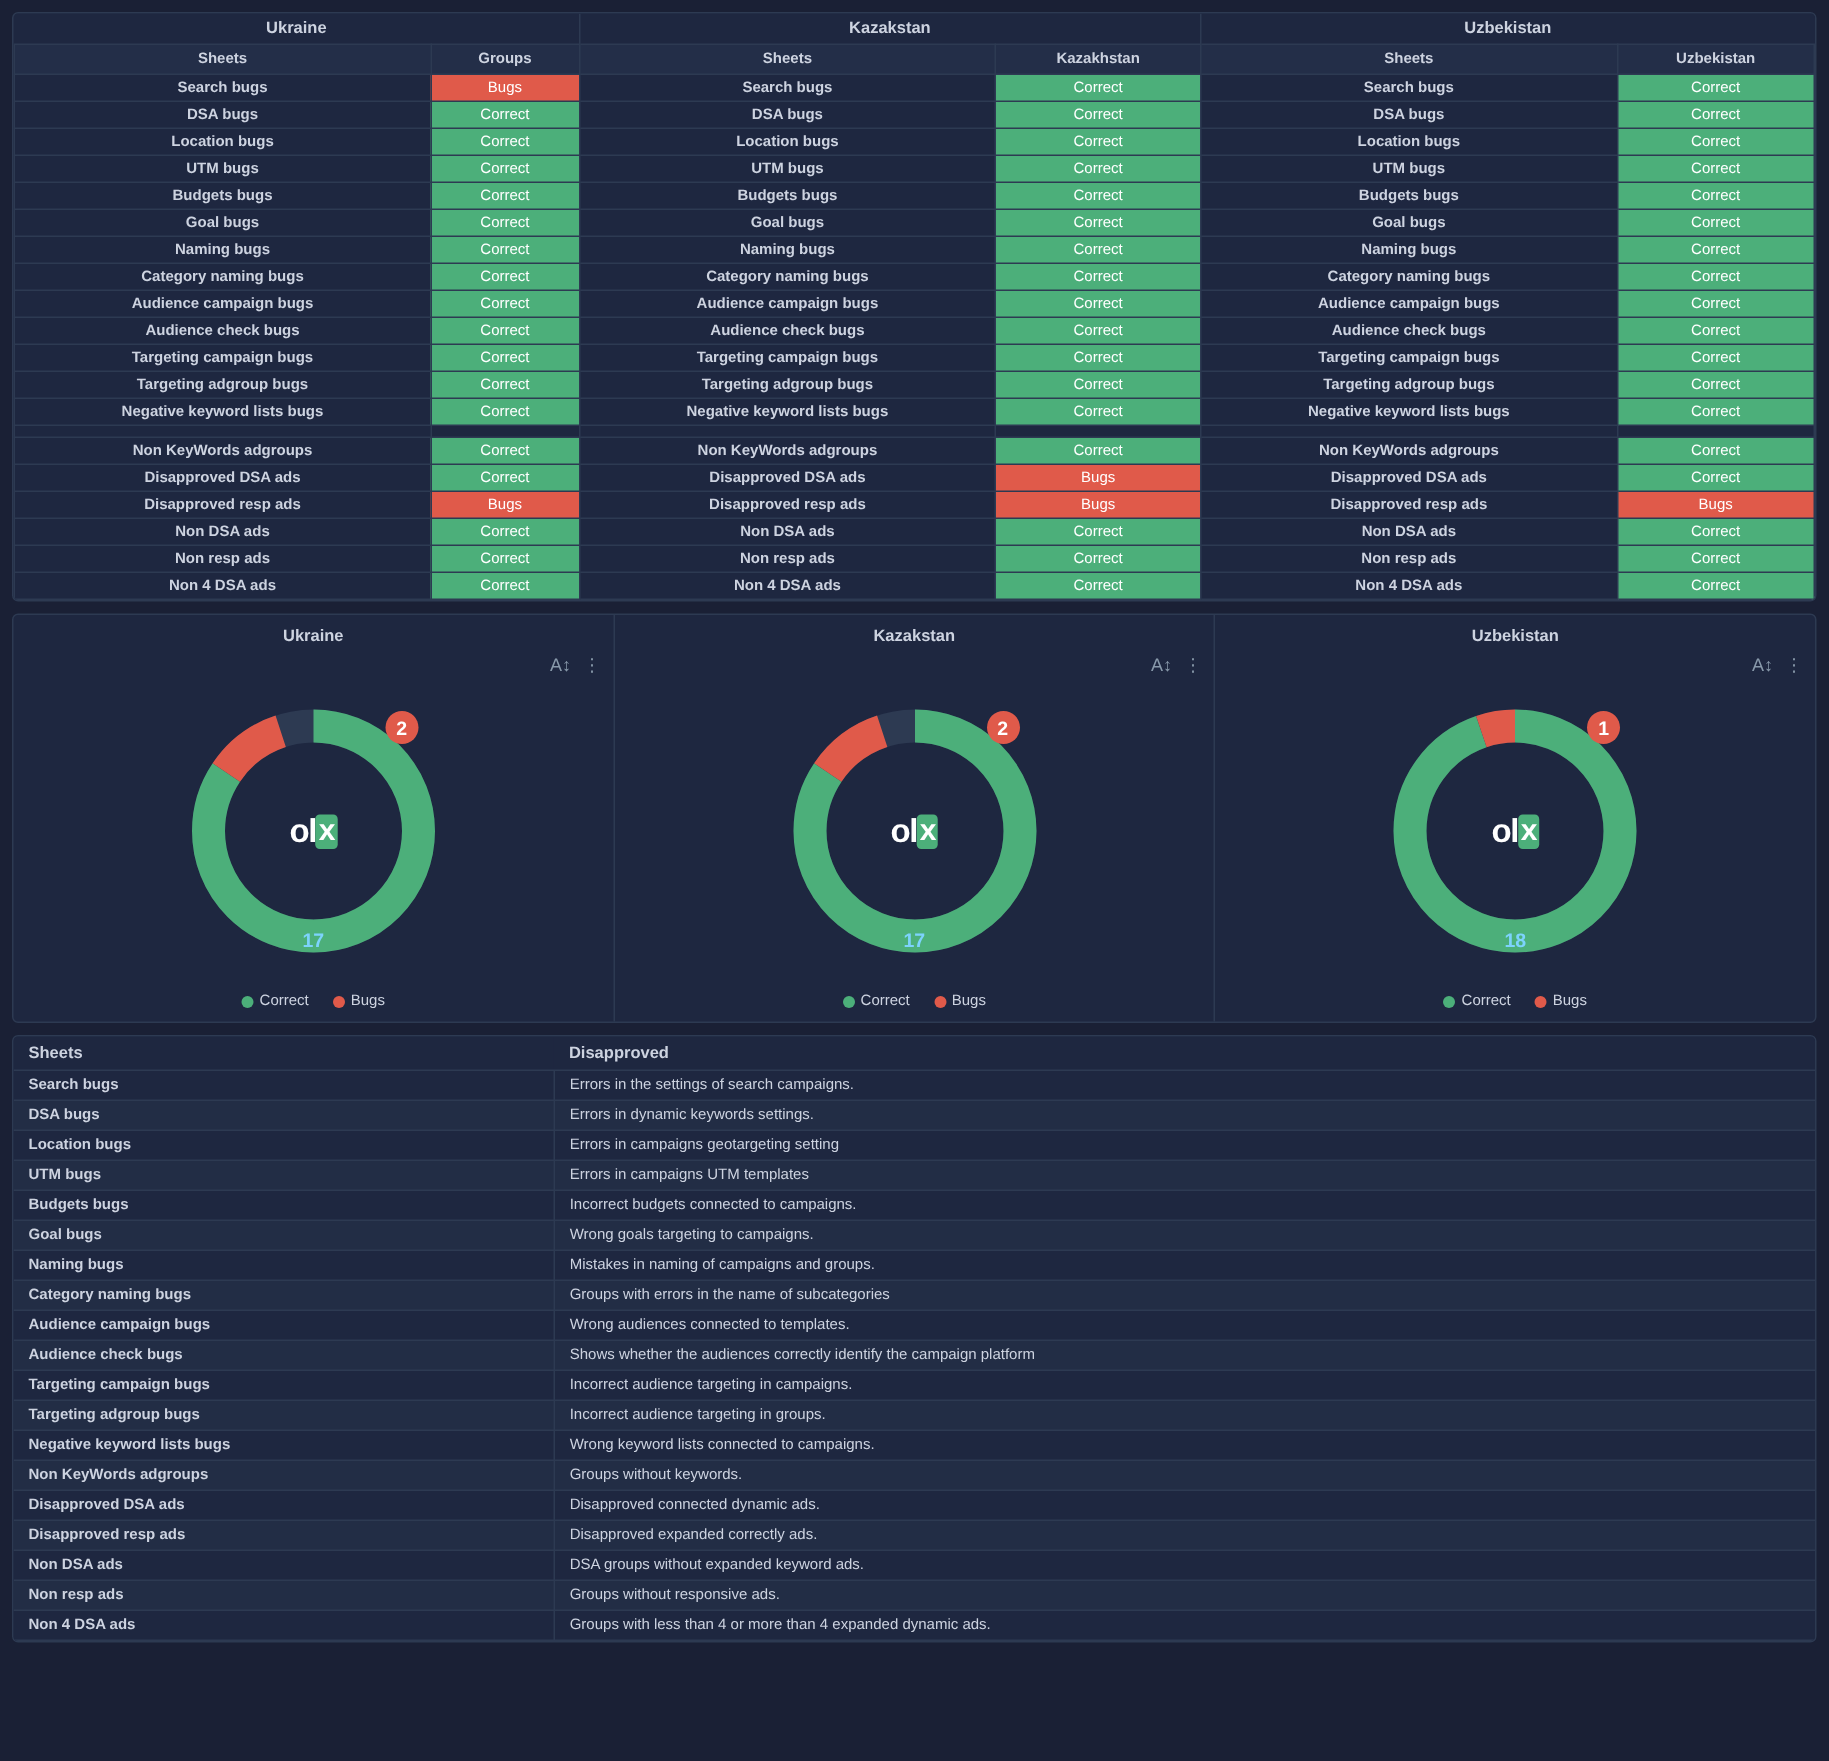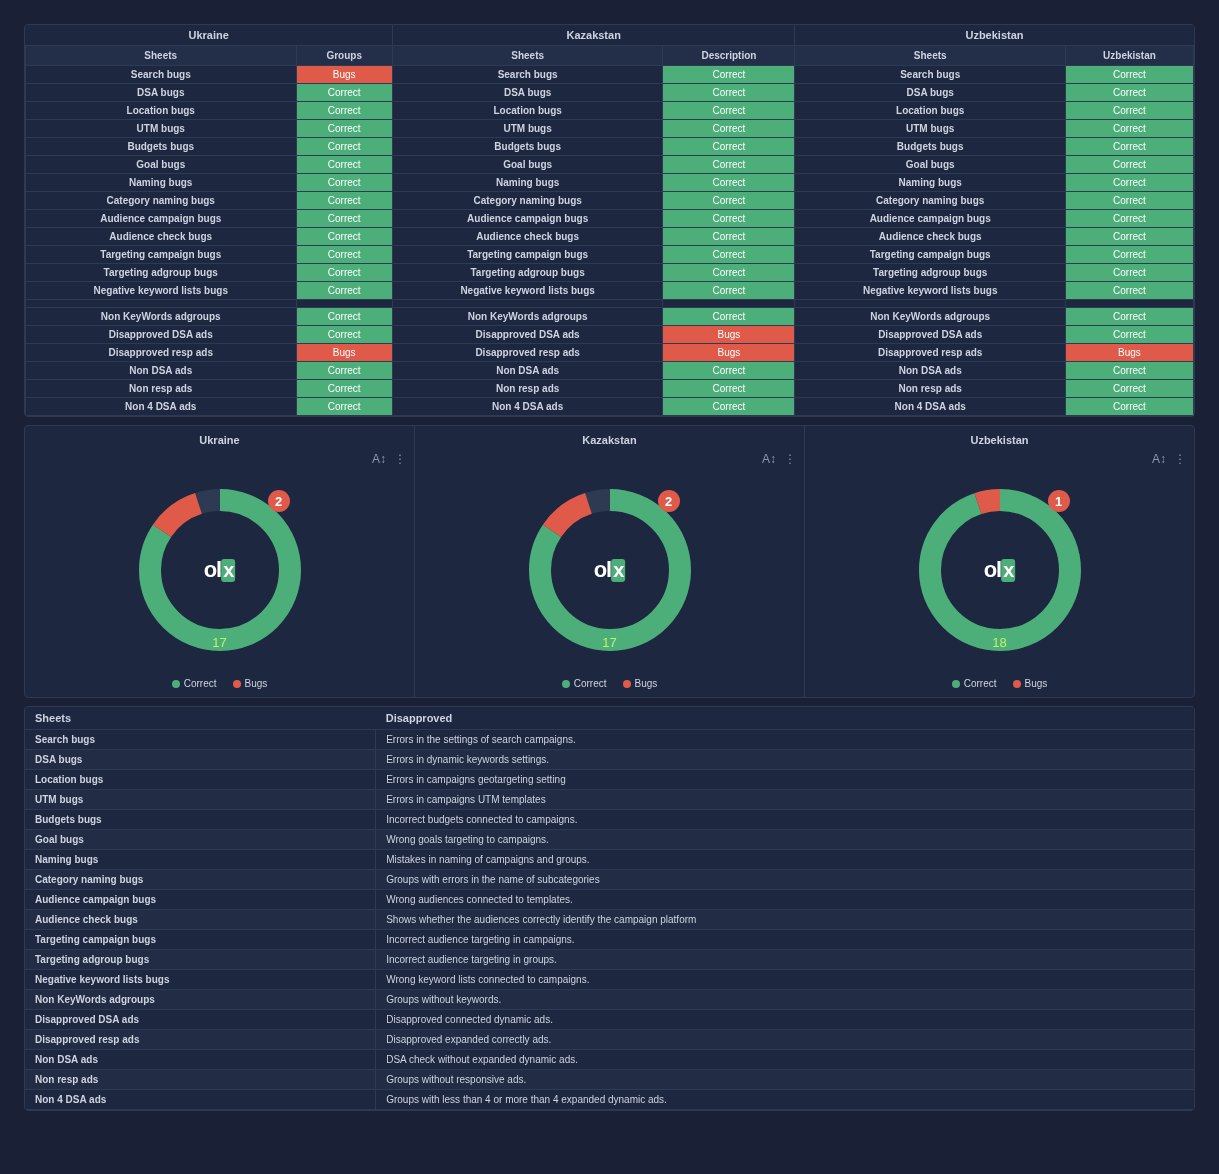--- a/index.html
+++ b/index.html
@@ -5,21 +5,21 @@
     * { box-sizing: border-box; margin: 0; padding: 0; }
     body {
       background: #1a2035;
       color: #cdd3e0;
       font-family: Arial, sans-serif;
       font-size: 11px;
       min-width: 1219px;
     }
 
     .main-container {
-      padding: 24px;
+      padding: 8px;
       display: flex;
       flex-direction: column;
       gap: 8px;
       justify-content: space-between;
     }
 
     
     .top-table-section {
       background: #1e2740;
       border: 1px solid #2d3a52;
@@ -193,22 +193,22 @@
     }
 
     .legend-dot-correct { background: #4caf7a; }
     .legend-dot-bugs { background: #e05a4a; }
 
     .chart-number-correct {
       position: absolute;
       bottom: 10px;
       left: 50%;
       transform: translateX(-50%);
-      color: #bef264;
-      font-weight: normal;
+      color: #7dd3fc;
+      font-weight: bold;
       font-size: 13px;
     }
 
     .chart-number-bugs {
       position: absolute;
       top: 10px;
       right: 20px;
       color: #e05a4a;
       font-weight: bold;
       font-size: 13px;
@@ -276,21 +276,21 @@
       <thead>
         <tr>
           <th colspan="2" class="region-header">Ukraine</th>
           <th colspan="2" class="region-header">Kazakstan</th>
           <th colspan="2" class="region-header">Uzbekistan</th>
         </tr>
         <tr class="sub-header-row">
           <th>Sheets</th>
           <th>Groups</th>
           <th>Sheets</th>
-          <th>Description</th>
+          <th>Kazakhstan</th>
           <th>Sheets</th>
           <th>Uzbekistan</th>
         </tr>
       </thead>
       <tbody id="table-body-1">
       <tr class="data-row">
     <td class="sheet-name">Search bugs</td>
     <td class="status-bugs">Bugs</td>
     <td class="sheet-name">Search bugs</td>
     <td class="status-correct">Correct</td>
@@ -629,21 +629,21 @@
           <tr>
     <td>Disapproved DSA ads</td>
     <td>Disapproved connected dynamic ads.</td>
   </tr>
           <tr>
     <td>Disapproved resp ads</td>
     <td>Disapproved expanded correctly ads.</td>
   </tr>
           <tr>
     <td>Non DSA ads</td>
-    <td>DSA check without expanded dynamic ads.</td>
+    <td>DSA groups without expanded keyword ads.</td>
   </tr>
           <tr>
     <td>Non resp ads</td>
     <td>Groups without responsive ads.</td>
   </tr>
           <tr>
     <td>Non 4 DSA ads</td>
     <td>Groups with less than 4 or more than 4 expanded dynamic ads.</td>
   </tr>
         </tbody>

